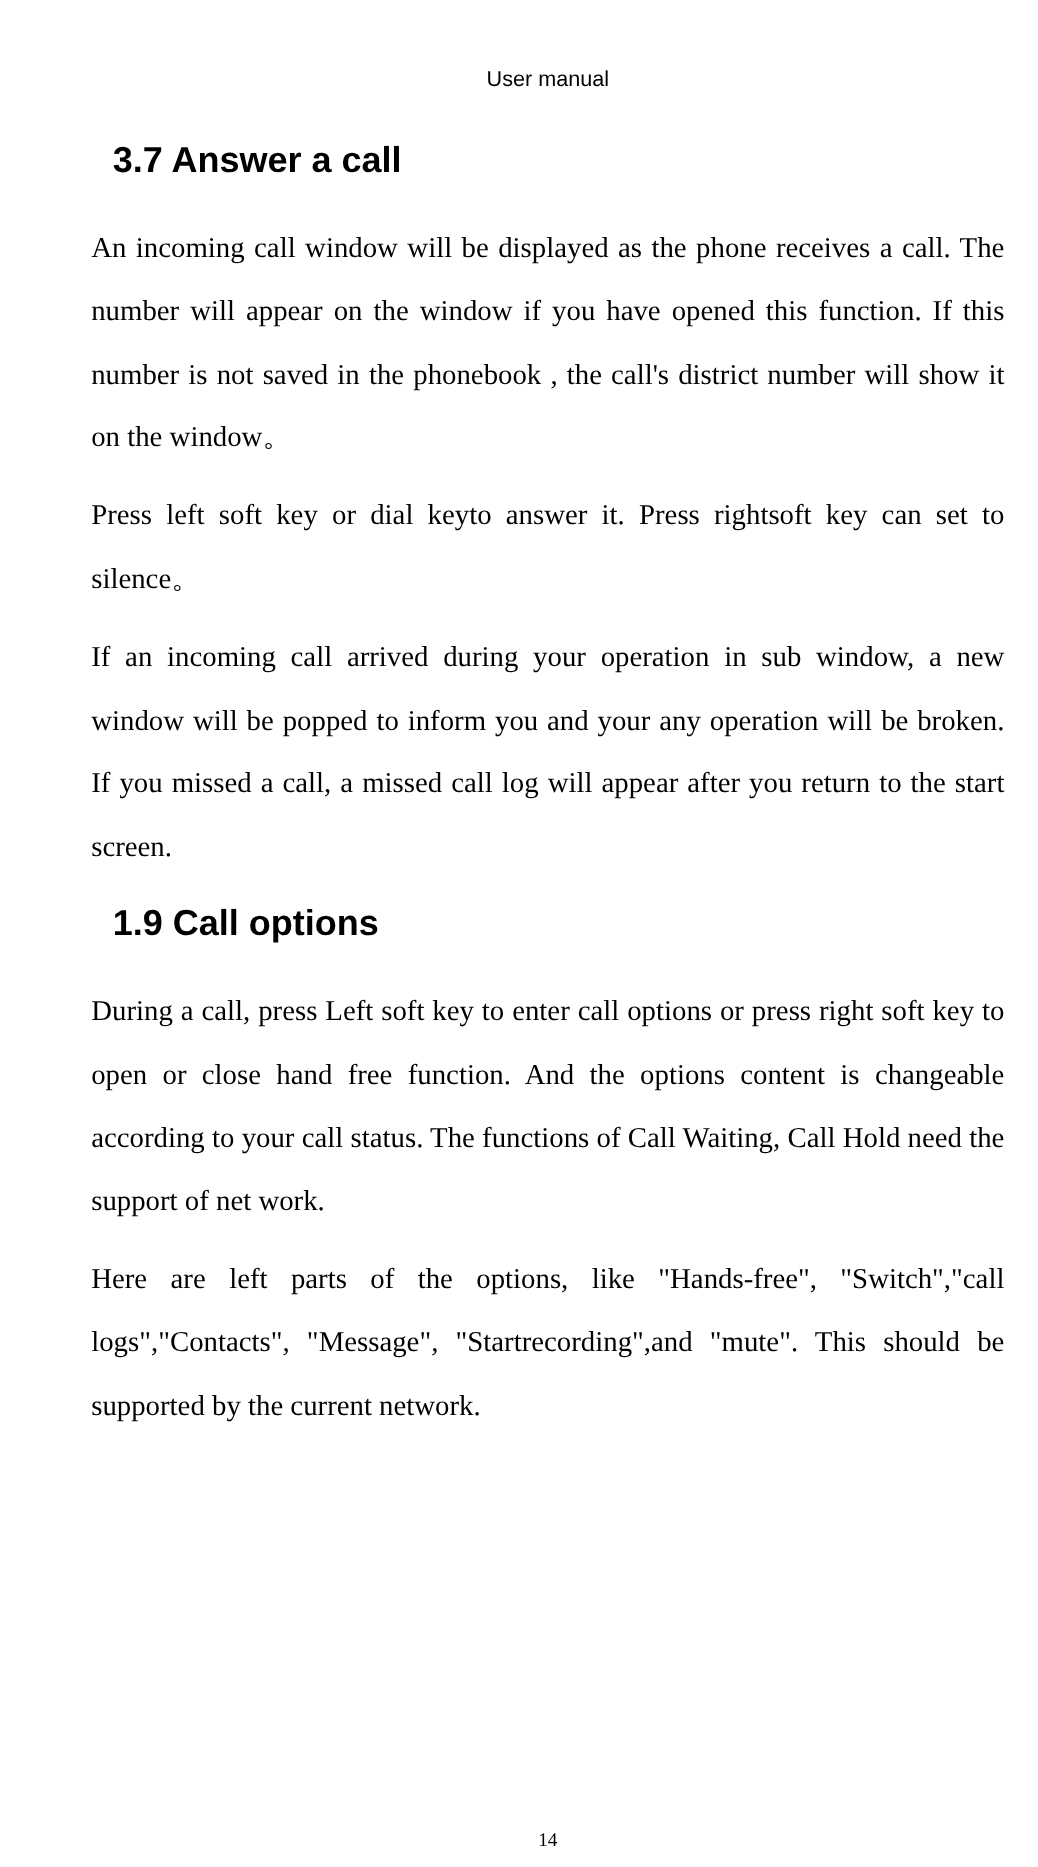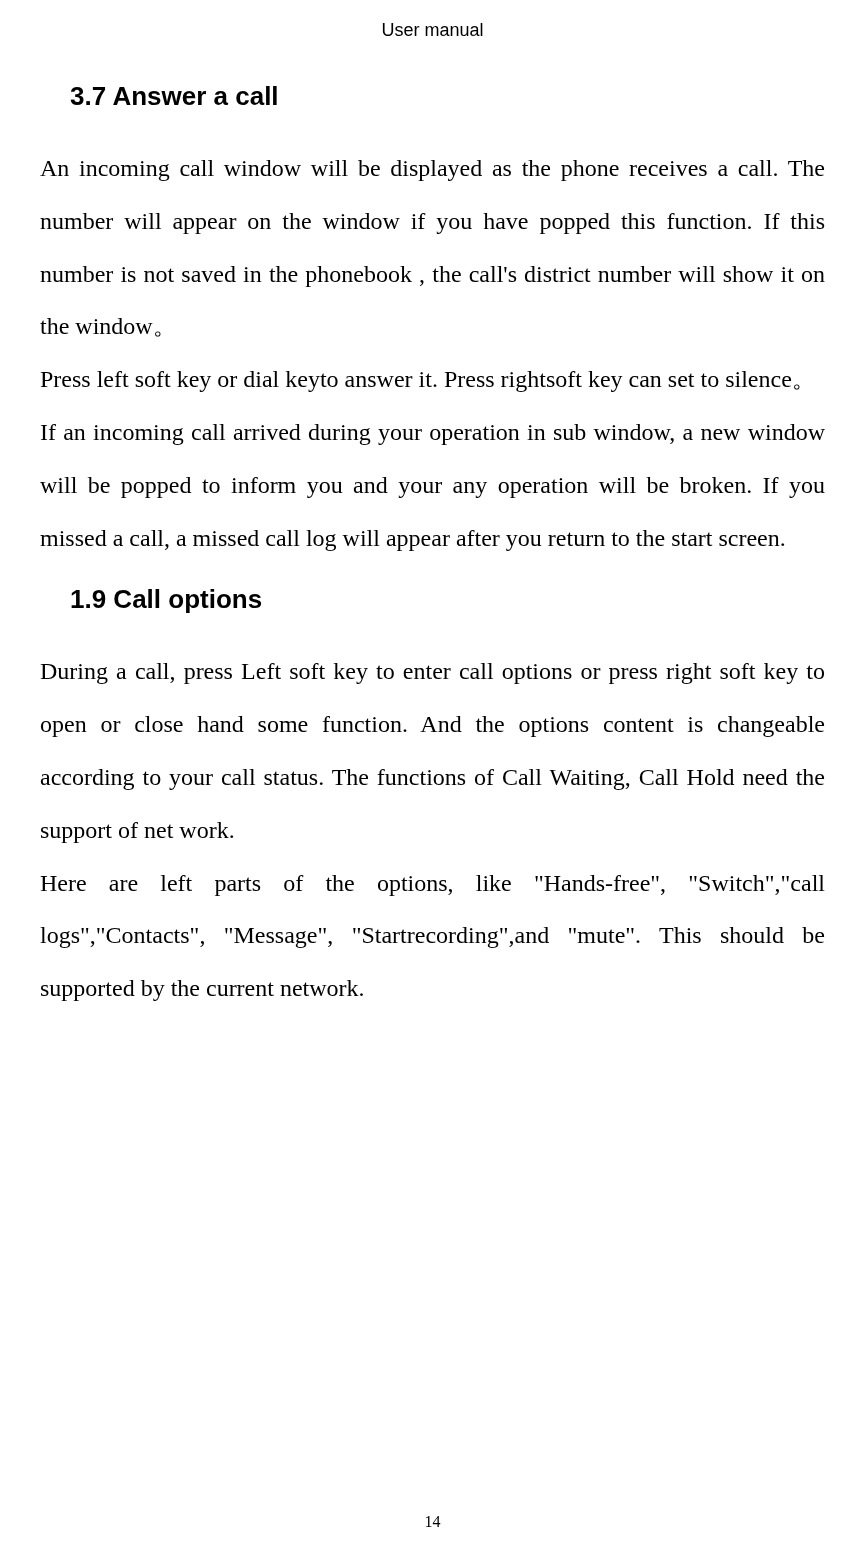--- a/index.html
+++ b/index.html
@@ -1,16 +1,16 @@
 <!DOCTYPE html>
 <html><head>
   <meta charset="utf-8">
   <style>
     * {
-      margin: 0;
+      margin: 12px;
       padding: 0;
       box-sizing: border-box;
     }
     body {
       width: 865px;
       height: 1556px;
       background: #ffffff;
       font-family: "Times New Roman", Times, serif;
       color: #000000;
       position: relative;
@@ -18,21 +18,21 @@
     }
     .header {
       text-align: center;
       font-family: Arial, Helvetica, sans-serif;
       font-size: 18px;
       margin-bottom: 40px;
     }
     .section-heading {
       font-family: Arial, Helvetica, sans-serif;
       font-weight: bold;
-      font-size: 26px;
+      font-size: 30px;
       margin-left: 30px;
       margin-bottom: 30px;
       margin-top: 20px;
     }
     .body-text {
       font-size: 24px;
       line-height: 2.2;
       text-align: justify;
       margin-bottom: 0;
     }
@@ -46,22 +46,22 @@
       font-family: "Times New Roman", Times, serif;
     }
   </style>
 </head>
 <body>
 
 <div class="header">User manual</div>
 
 <div class="section-heading">3.7 Answer a call</div>
 
-<p class="body-text">An incoming call window will be displayed as the phone receives a call. The number will appear on the window if you have popped this function. If this number is not saved in the phonebook , the call's district number will show it on the window。</p>
+<p class="body-text">An incoming call window will be displayed as the phone receives a call. The number will appear on the window if you have opened this function. If this number is not saved in the phonebook , the call's district number will show it on the window。</p>
 <p class="body-text">Press left soft key or dial keyto answer it. Press rightsoft key can set to silence。</p>
 <p class="body-text">If an incoming call arrived during your operation in sub window, a new window will be popped to inform you and your any operation will be broken. If you missed a call, a missed call log will appear after you return to the start screen.</p>
 
 <div class="section-heading">1.9 Call options</div>
 
-<p class="body-text">During a call, press Left soft key to enter call options or press right soft key to open or close hand some function. And the options content is changeable according to your call status. The functions of Call Waiting, Call Hold need the support of net work.</p>
+<p class="body-text">During a call, press Left soft key to enter call options or press right soft key to open or close hand free function. And the options content is changeable according to your call status. The functions of Call Waiting, Call Hold need the support of net work.</p>
 <p class="body-text">Here are left parts of the options, like "Hands-free", "Switch","call logs","Contacts", "Message", "Startrecording",and "mute". This should be supported by the current network.</p>
 
 <div class="page-number">14</div>
 
 </body></html>

